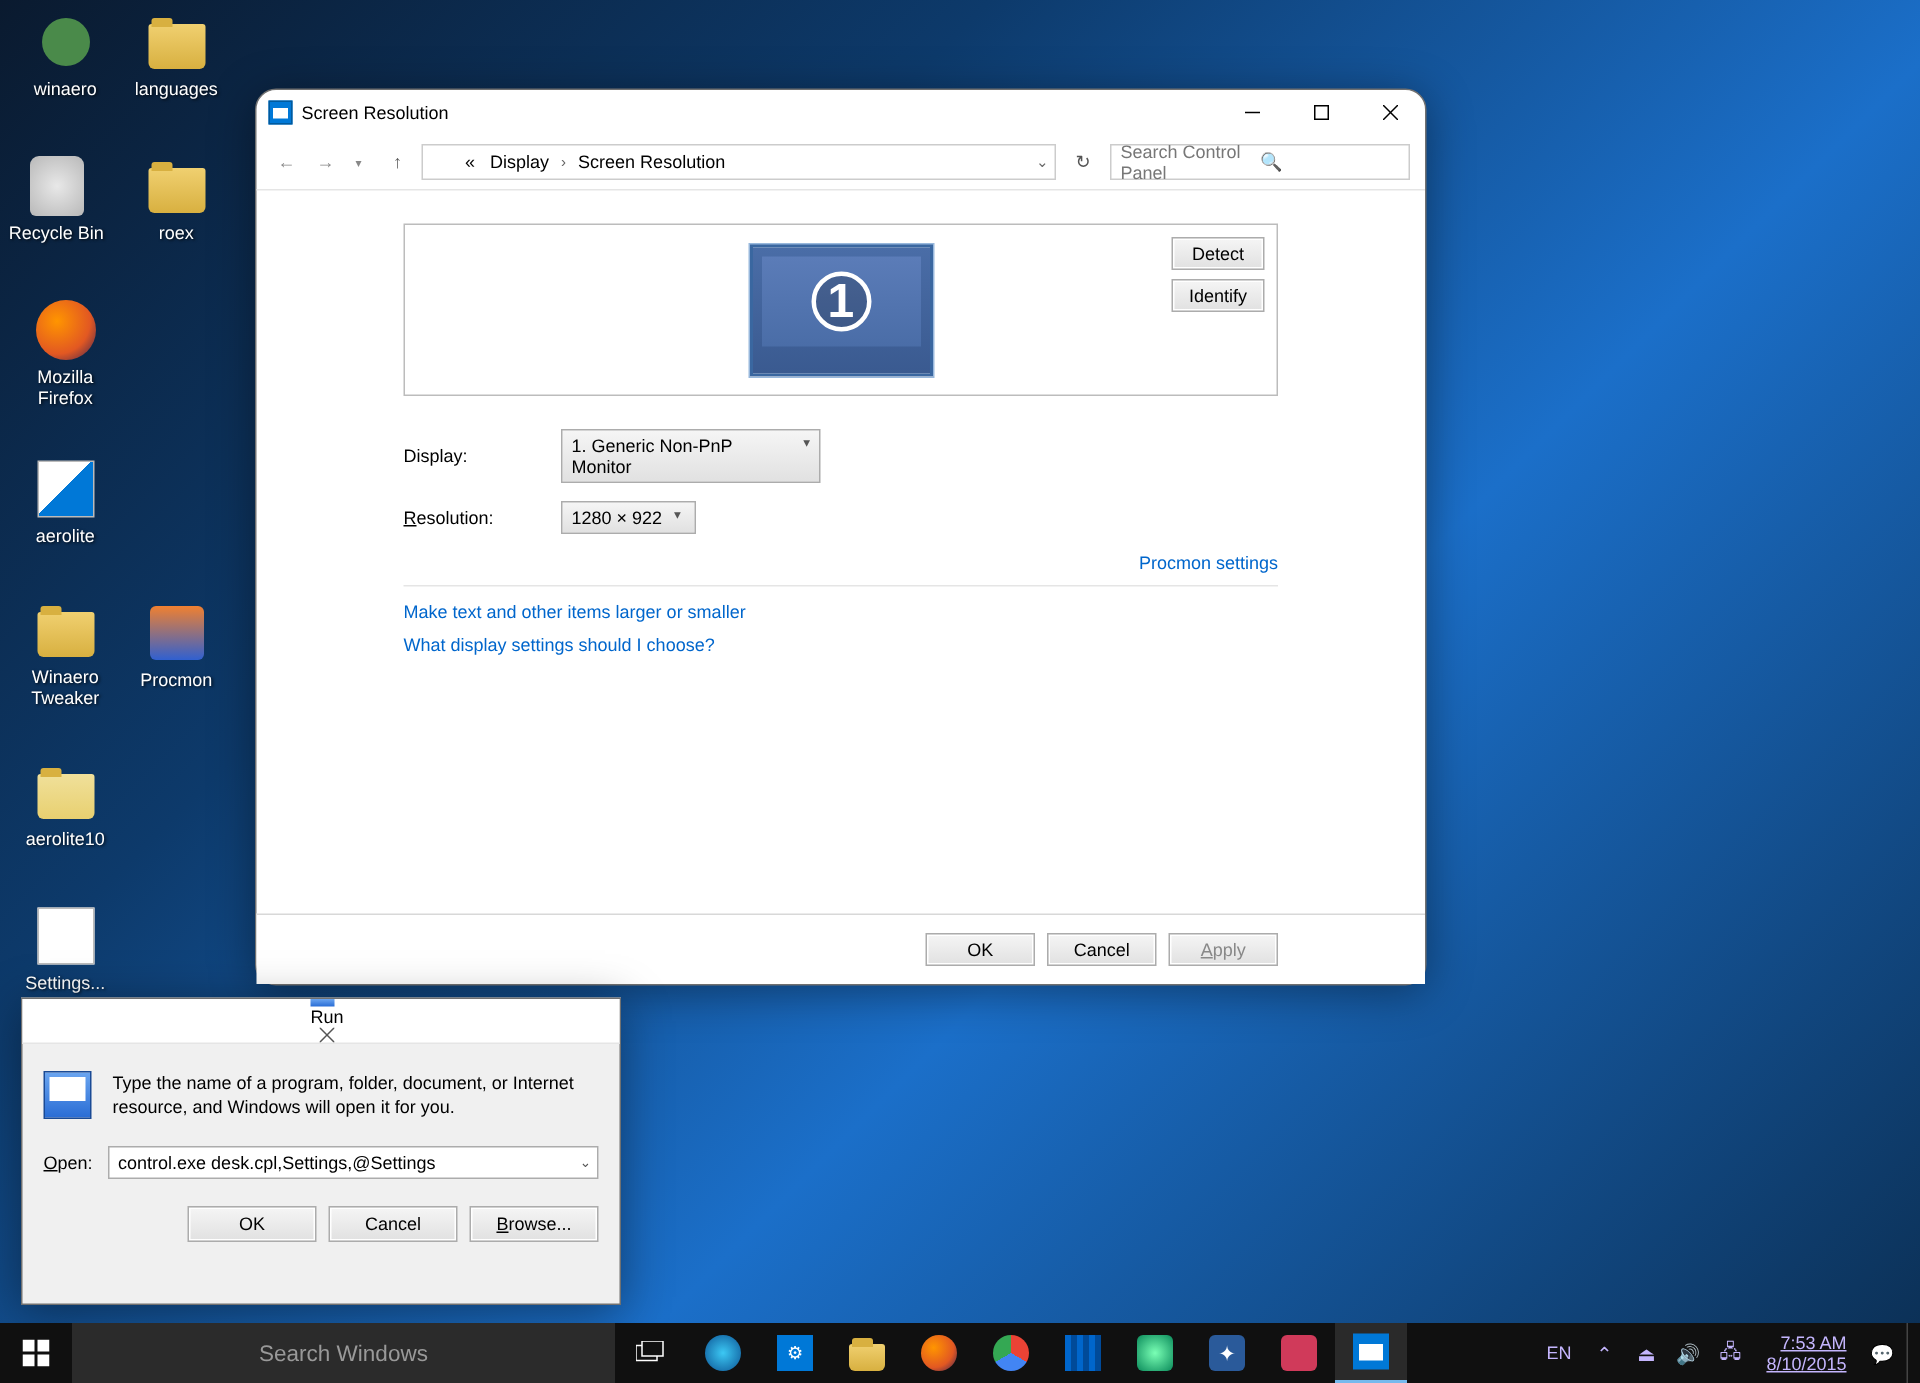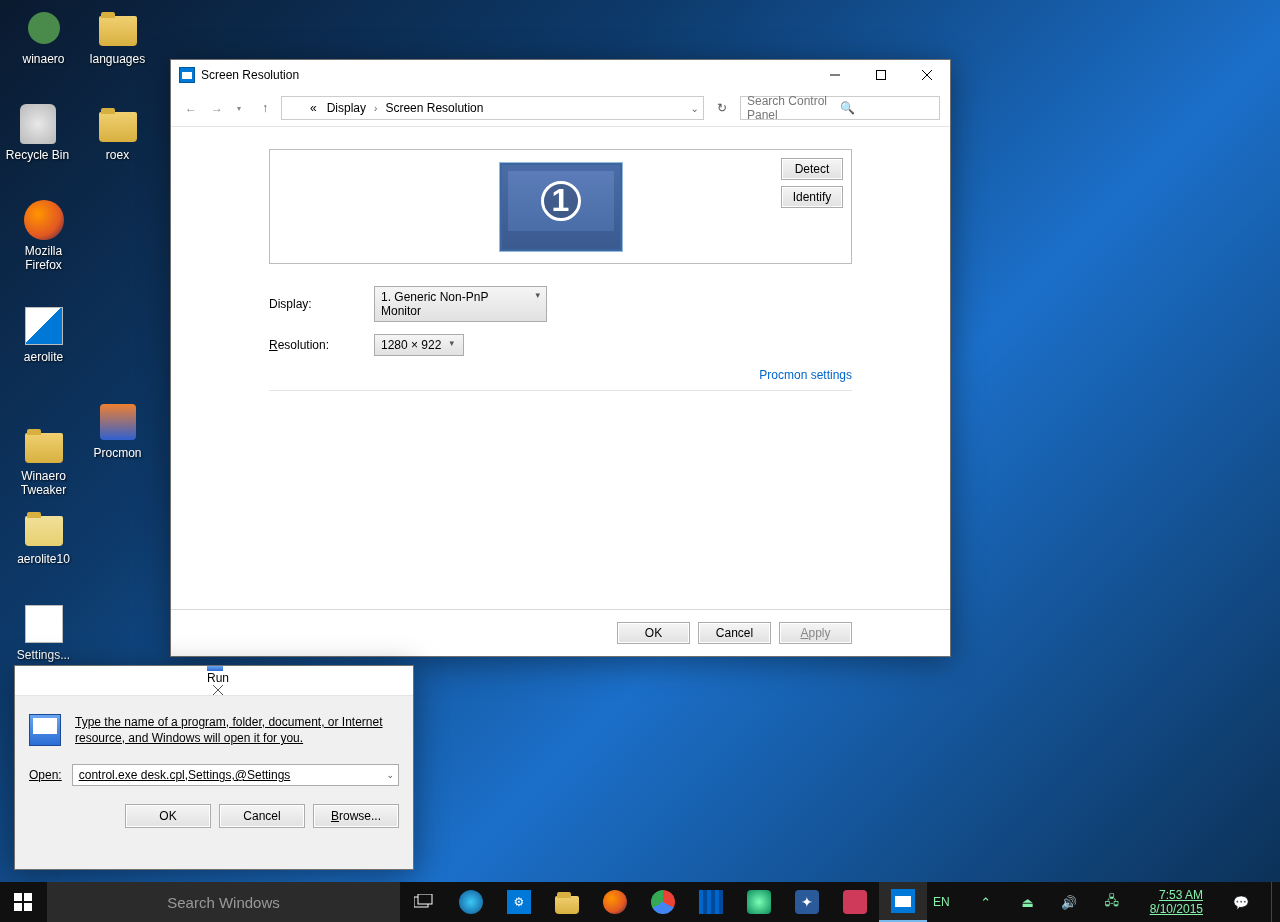--- a/index.html
+++ b/index.html
@@ -12,21 +12,21 @@
 .folder-icon { background: linear-gradient(#f0d070, #d8b040); border-radius: 2px 2px 4px 4px; width: 38px; height: 30px; margin-top:6px; position:relative;}
 .folder-icon::before{content:"";position:absolute;top:-4px;left:2px;width:14px;height:6px;background:#d8b040;border-radius:2px 2px 0 0;}
 .recycle-icon{background:radial-gradient(circle,#e8e8e8,#b8b8b8);width:36px;height:40px;border-radius:6px 6px 4px 4px;position:relative;}
 .firefox-icon{background:radial-gradient(circle at 35% 35%,#ff9500 0%,#e25822 60%,#331e54 100%);width:40px;height:40px;border-radius:50%;}
 .app-icon{background:#fff;border:1px solid #bbb;width:38px;height:38px;}
 
 
 .win-window{position:absolute;background:#fff;border:1px solid #707070;box-shadow:0 5px 30px rgba(0,0,0,.4);}
 
 
-#screenres-window{left:170px;top:59px;width:781px;height:598px;}
+#screenres-window{left:170px;top:59px;width:781px;height:598px;border-radius:14px;}
 .titlebar{display:flex;align-items:center;height:30px;padding-left:8px;}
 .titlebar .ticon{width:16px;height:16px;margin-right:6px;background:#0078d7;border:1px solid #005a9e;display:flex;align-items:center;justify-content:center;}
 .titlebar .ticon::after{content:"";width:10px;height:7px;background:#fff;}
 .titlebar .ttxt{font-size:12px;}
 .titlebar .spacer{flex:1;}
 .winbtn{width:46px;height:30px;display:flex;align-items:center;justify-content:center;font-size:10px;}
 .win-toolbar{height:37px;display:flex;align-items:center;border-bottom:1px solid #e5e5e5;padding:0 10px;gap:6px;}
 .nav-arrow{width:20px;height:20px;display:flex;align-items:center;justify-content:center;color:#888;}
 .up-icon{width:20px;height:20px;display:flex;align-items:center;justify-content:center;color:#555;}
 .addr-bar{flex:1;height:24px;border:1px solid #ccc;display:flex;align-items:center;padding:0 4px;gap:6px;font-size:12px;}
@@ -51,21 +51,21 @@
 .win-select .chev{font-size:9px;color:#555;}
 .link{color:#0066cc;font-size:12px;cursor:pointer;}
 .adv-row{text-align:right;margin-bottom:8px;}
 .hr{border-top:1px solid #e5e5e5;margin:4px 0 10px;}
 .footer-bar{position:absolute;left:0;right:0;bottom:0;border-top:1px solid #d8d8d8;display:flex;justify-content:flex-end;gap:8px;padding:12px 98px;background:#fff;}
 .footer-bar .win-btn-std{min-width:73px;}
 
 
 #run-window{left:14px;top:665px;width:400px;height:205px;background:#f0f0f0;}
 #run-window .titlebar{background:#fff;border-bottom:1px solid #e5e5e5;flex-direction:column;}
-.run-body{padding:18px 14px 10px;text-decoration:underline;}
+.run-body{padding:18px 14px 10px;}
 .run-top{display:flex;gap:14px;margin-bottom:18px;}
 .run-icon{width:32px;height:32px;background:linear-gradient(#6aa5f0,#2a6dd5);border:1px solid #1a4a95;position:relative;flex-shrink:0;}
 .run-icon::after{content:"";position:absolute;left:3px;right:3px;top:3px;height:16px;background:#fff;}
 .run-desc{font-size:12px;line-height:16px;}
 .run-open-row{display:flex;align-items:center;gap:10px;}
 .run-open-row label{font-size:12px;}
 .run-combo{flex:1;border:1px solid #acacac;background:#fff;height:22px;display:flex;align-items:center;padding:0 6px;font-size:12px;position:relative;}
 .run-combo .chev{position:absolute;right:4px;font-size:9px;color:#555;}
 .run-buttons{display:flex;justify-content:flex-end;gap:8px;padding:8px 14px 14px;}
 .run-buttons .win-btn-std{min-width:86px;padding:4px 10px;}
@@ -73,21 +73,21 @@
 
 .taskbar{position:absolute;left:0;right:0;bottom:0;height:40px;background:#101010;display:flex;align-items:center;}
 .start-btn{width:48px;height:40px;display:flex;align-items:center;justify-content:center;}
 .start-btn svg{width:18px;height:18px;}
 .search-bar{width:362px;height:40px;background:#2b2b2b;color:#999;display:flex;align-items:center;padding:0 12px;font-size:15px;justify-content:center;}
 .taskview-btn{width:48px;height:40px;display:flex;align-items:center;justify-content:center;color:#fff;}
 .task-icons{display:flex;height:40px;}
 .task-icons .titem{width:48px;height:40px;display:flex;align-items:center;justify-content:center;}
 .task-icons .titem.active{background:#2a2a2a;border-bottom:2px solid #76b9ed;}
 .task-icons .ico{width:24px;height:24px;}
-.tray{margin-left:auto;display:flex;align-items:center;color:#86efac;gap:18px;padding-right:4px;height:40px;}
+.tray{margin-left:auto;display:flex;align-items:center;color:#c4b5fd;gap:4px;padding-right:4px;height:40px;}
 .tray .tray-ico{width:24px;height:40px;display:flex;align-items:center;justify-content:center;font-size:13px;}
 .clock{text-align:right;font-size:12px;line-height:14px;padding:0 8px;text-decoration:underline;}
 .showdesk{width:5px;height:40px;border-left:1px solid #444;}
 .lang{font-size:12px;padding:0 6px;}
 
 </style>
 </head>
 <body>
 
 <div class="desktop-icon" style="left:6px;top:8px">
@@ -119,21 +119,21 @@
       <div class="firefox-icon"></div>
     </div>
     <div class="label">Mozilla Firefox</div>
   </div>
 <div class="desktop-icon" style="left:6px;top:306px">
     <div class="icon-img">
       <div class="app-icon" style="background:linear-gradient(135deg,#fff 48%,#0078d7 48%);"></div>
     </div>
     <div class="label">aerolite</div>
   </div>
-<div class="desktop-icon" style="left:6px;top:425px">
+<div class="desktop-icon" style="left:6px;top:400px">
     <div class="icon-img">
       <div class="folder-icon"></div>
     </div>
     <div class="label">Winaero Tweaker</div>
   </div>
 <div class="desktop-icon" style="left:80px;top:402px">
     <div class="icon-img">
       <div style="width:36px;height:36px;background:linear-gradient(#f08030,#3060d0);border-radius:4px;"></div>
     </div>
     <div class="label">Procmon</div>
@@ -214,20 +214,22 @@
     </div>
     <div class="form-row">
       <div class="lbl"><span class="underline">R</span>esolution:</div>
       <div class="win-select" style="width:90px">
           <span>1280 × 922</span>
           <span class="chev">▾</span>
         </div>
     </div>
     <div class="adv-row"><span class="link">Procmon settings</span></div>
     <div class="hr"></div>
+    <div style="margin-bottom:8px"><span class="link">Make text and other items larger or smaller</span></div>
+    <div><span class="link">What display settings should I choose?</span></div>
   </div>
   <div class="footer-bar">
     <button class="win-btn-std">OK</button>
     <button class="win-btn-std">Cancel</button>
     <button class="win-btn-std disabled"><span style="text-decoration:underline">A</span>pply</button>
   </div>
 </div>
 
 <div id="run-window" class="win-window">
   <div class="titlebar">

